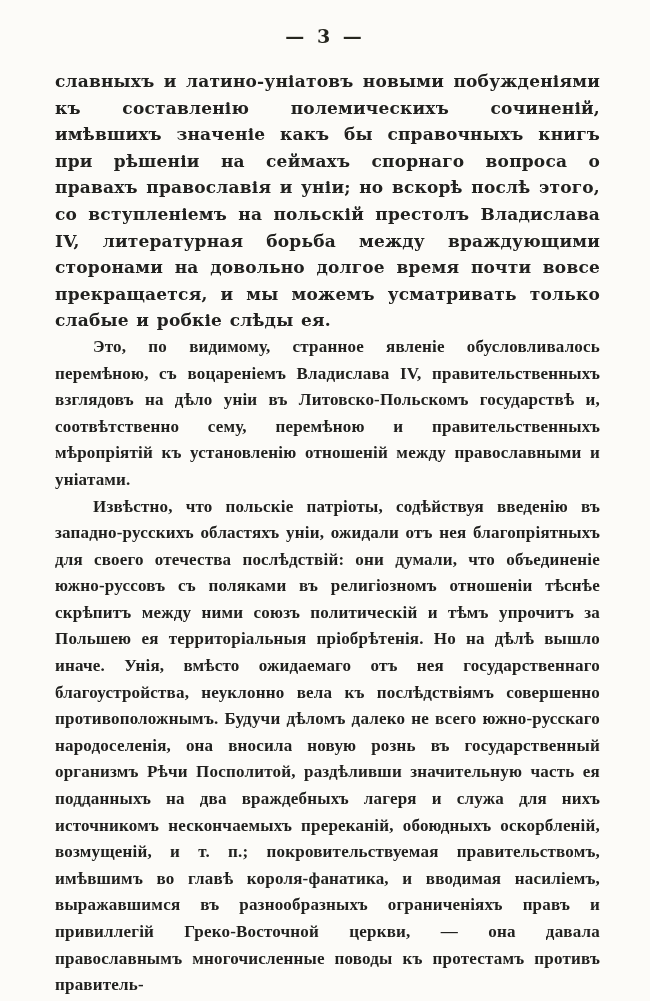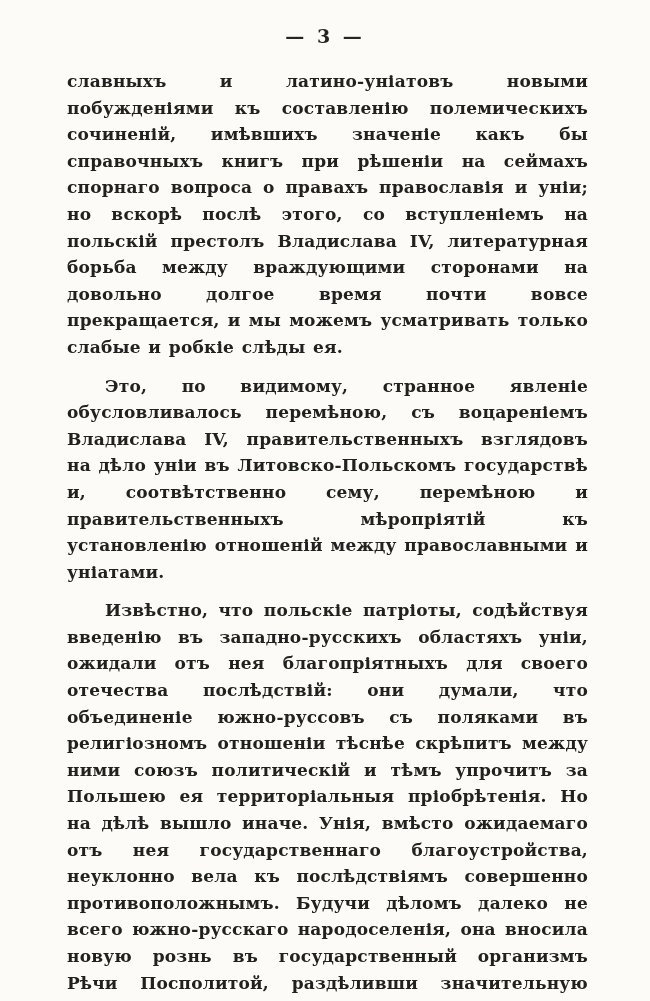--- a/index.html
+++ b/index.html
@@ -29,25 +29,26 @@
   .text-block {
     margin: 21px 50px 0 55px;
     font-size: 17px;
     font-weight: bold;
     line-height: 26.6px;
     text-align: justify;
     letter-spacing: 0.2px;
     word-spacing: 1.5px;
   }
   .text-block p.para {
-    margin: 12px;
+    margin: 0;
     padding: 0;
   }
   .text-block p.para.indent {
     text-indent: 38px;
+    font-family: Liberation Serif, serif;
   }
 </style>
 </head>
 <body>
 
 <div class="scan-page">
   <div class="page-number">—  3  —</div>
   <div class="text-block">
       <p class="para">славныхъ и латино-уніатовъ новыми побужденіями къ составленію полемическихъ сочиненій, имѣвшихъ значеніе какъ бы справочныхъ книгъ при рѣшеніи на сеймахъ спорнаго вопроса о правахъ православія и уніи; но вскорѣ послѣ этого, со вступленіемъ на польскій престолъ Владислава IV, литературная борьба между враждующими сторонами на довольно долгое время почти вовсе прекращается, и мы можемъ усматривать только слабые и робкіе слѣды ея.</p>
       <p class="para indent">Это, по видимому, странное явленіе обусловливалось перемѣною, съ воцареніемъ Владислава IV, правительственныхъ взглядовъ на дѣло уніи въ Литовско-Польскомъ государствѣ и, соотвѣтственно сему, перемѣною и правительственныхъ мѣропріятій къ установленію отношеній между православными и уніатами.</p>

